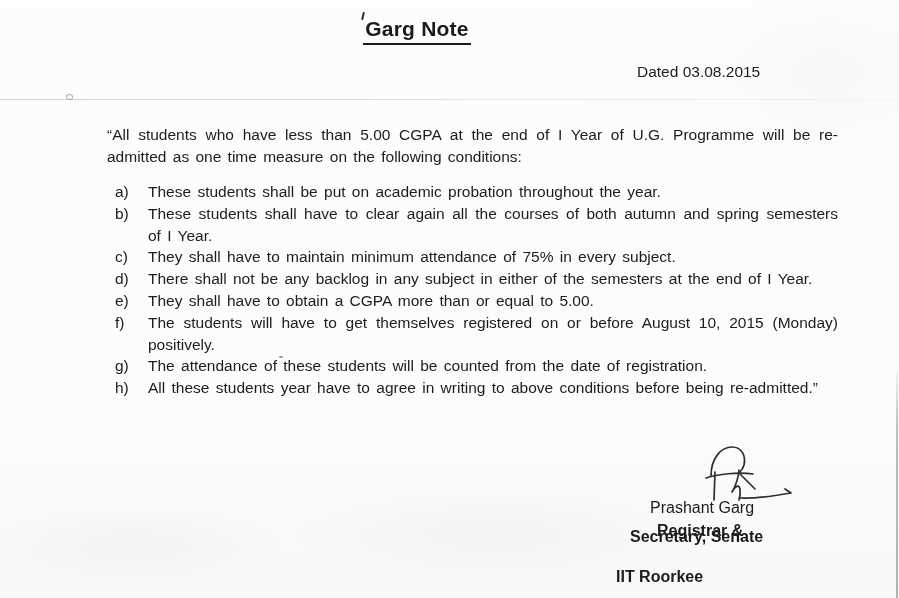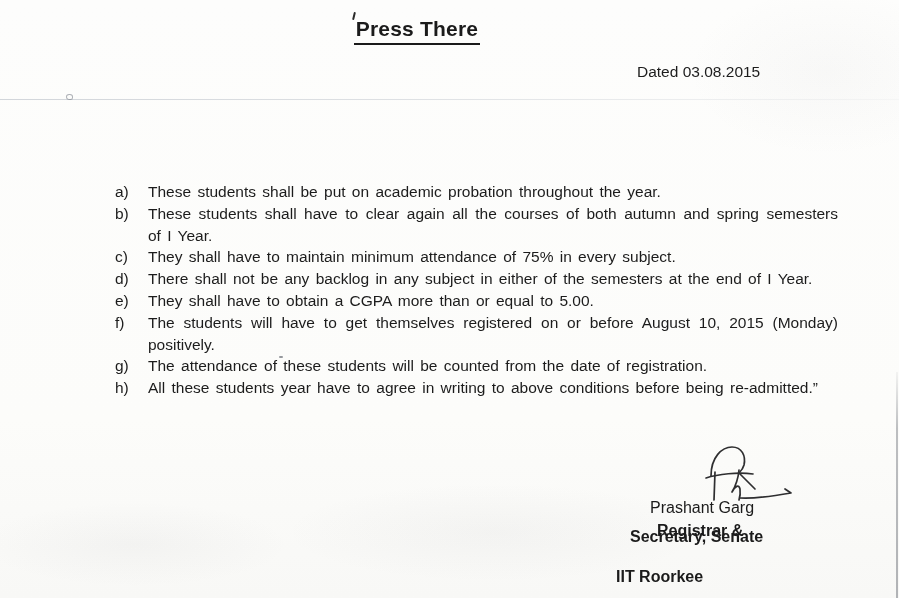--- a/index.html
+++ b/index.html
@@ -172,26 +172,27 @@
 </style>
 </head>
 <body>
 
 <div class="page">
 
   <div class="paper-noise"></div>
 
   <div class="title-wrap">
     <span class="doc-title">
-      <span class="title-tick"></span><span>Press There</span>
+      <span class="title-tick"></span><span>Garg Note</span>
     </span>
   </div>
 
   <div class="date-line">Dated 03.08.2015</div>
 
+  <div class="intro">“All students who have less than 5.00 CGPA at the end of I Year  of U.G. Programme will be re-admitted as one time measure on the following conditions:</div>
 
   <ol class="conditions">
     <li>
       <span class="cond-label">a)</span>
       <p class="cond-text">These students shall be put on academic probation throughout the year.</p>
     </li>
     <li>
       <span class="cond-label">b)</span>
       <p class="cond-text">These students shall have to clear again all the courses of both autumn and spring semesters of I Year.</p>
     </li>

